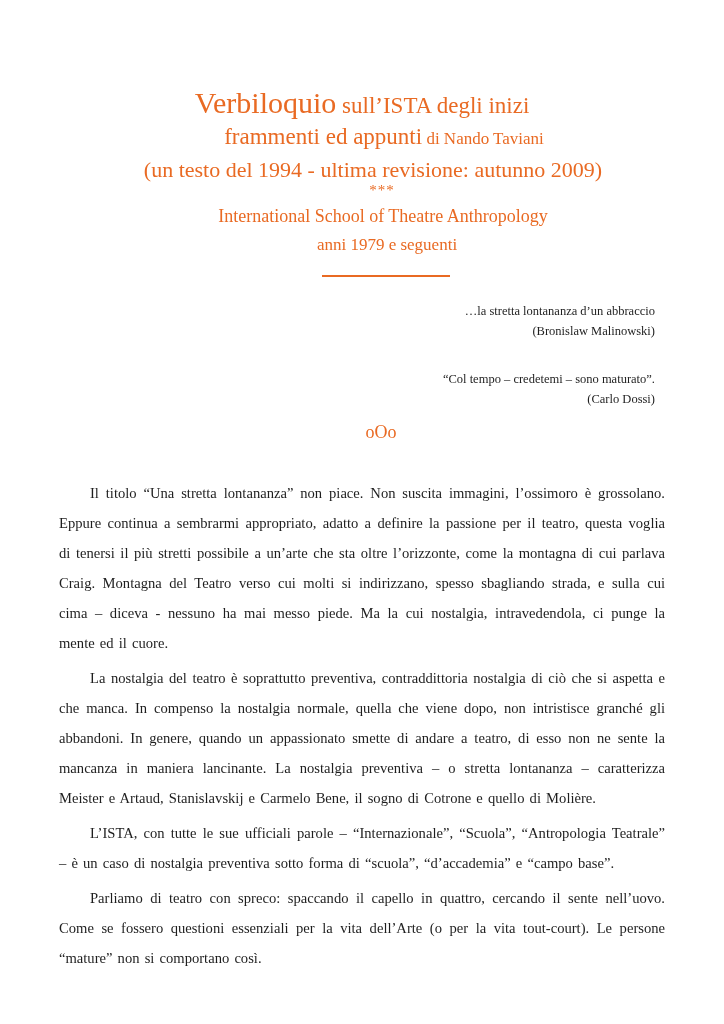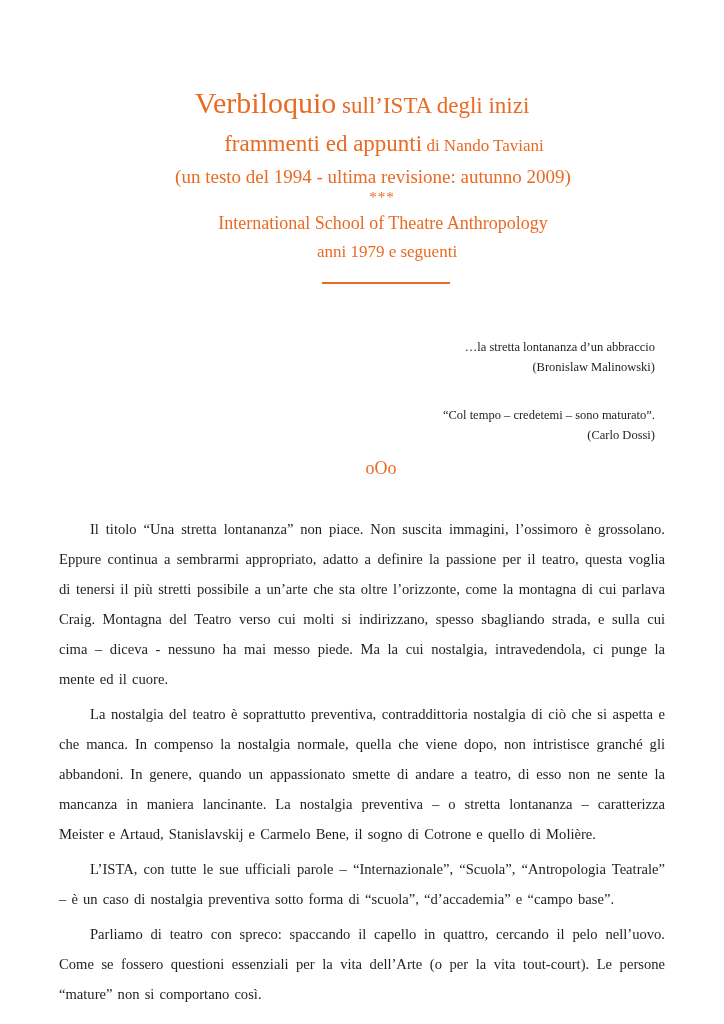--- a/index.html
+++ b/index.html
@@ -13,24 +13,24 @@
   }
   .page {
     width: 724px; height: 902px;
     padding: 86px 59px 0 59px;
   }
   header { text-align: center; color: var(--accent); }
 
   .title { font-weight: normal; font-size: 30px; line-height: 34px; }
   .title .t-sec { font-size: 23px; }
 
-  .subtitle { font-weight: normal; font-size: 23px; line-height: 28px; margin-top: 7px; }
+  .subtitle { font-weight: normal; font-size: 23px; line-height: 28px; }
   .subtitle .s-sec { font-size: 17px; }
 
-  .note  { font-size: 19px; line-height: 24px; margin-top: 5px; }
+  .note  { font-size: 22px; line-height: 24px; margin-top: 5px; }
   .stars { font-size: 15px; line-height: 15px; margin-top: 1px; letter-spacing: 1px; }
   .org   { font-size: 18px; line-height: 23px; margin-top: 7px; }
   .years { font-size: 17px; line-height: 21px; margin-top: 6px; }
 
   .divider {
     width: 128px; height: 2px;
     background: var(--accent);
     margin: 20px auto 0 auto;
     transform: translateX(24px);
   }
@@ -43,21 +43,21 @@
     margin-top: 28px;
     transform: translateX(24px);
   }
 
   .epigraph {
     text-align: right;
     padding-right: 10px;
     font-size: 12.5px; line-height: 20px;
     color: var(--ink);
   }
-  .epigraph.first  { margin-top: 53px; }
+  .epigraph.first  { margin-top: 24px; }
   .epigraph.second { margin-top: 28px; }
 
   .ornament {
     text-align: center;
     color: var(--accent);
     font-size: 18px; line-height: 20px;
     margin-top: 13px;
     transform: translateX(19px);
   }
 
@@ -106,16 +106,16 @@
     <p>“Col tempo – credetemi – sono maturato”.</p>
     <p>(Carlo Dossi)</p>
   </div>
 
   <p class="ornament">oOo</p>
 
   <main>
     <p class="body-para">Il titolo “Una stretta lontananza” non piace. Non suscita immagini, l’ossimoro è grossolano. Eppure continua a sembrarmi appropriato, adatto a definire la passione per il teatro, questa voglia di tenersi il più stretti possibile a un’arte che sta oltre l’orizzonte, come la montagna di cui parlava Craig. Montagna del Teatro verso cui molti si indirizzano, spesso sbagliando strada, e sulla cui cima – diceva - nessuno ha mai messo piede. Ma la cui nostalgia, intravedendola, ci punge la mente ed il cuore.</p>
     <p class="body-para">La nostalgia del teatro è soprattutto preventiva, contraddittoria nostalgia di ciò che si aspetta e che manca. In compenso la nostalgia normale, quella che viene dopo, non intristisce granché gli abbandoni. In genere, quando un appassionato smette di andare a teatro, di esso non ne sente la mancanza in maniera lancinante. La nostalgia preventiva – o stretta lontananza – caratterizza Meister e Artaud, Stanislavskij e Carmelo Bene, il sogno di Cotrone e quello di Molière.</p>
     <p class="body-para">L’ISTA, con tutte le sue ufficiali parole – “Internazionale”, “Scuola”, “Antropologia Teatrale” – è un caso di nostalgia preventiva sotto forma di “scuola”, “d’accademia” e “campo base”.</p>
-    <p class="body-para">Parliamo di teatro con spreco: spaccando il capello in quattro, cercando il pelo nell’uovo. Come se fossero questioni essenziali per la vita dell’Arte (o per la vita tout-court). Le persone “mature” non si comportano così.</p>
+    <p class="body-para">Parliamo di teatro con spreco: spaccando il capello in quattro, cercando il sente nell’uovo. Come se fossero questioni essenziali per la vita dell’Arte (o per la vita tout-court). Le persone “mature” non si comportano così.</p>
   </main>
 
 </div>
 
 </body></html>

